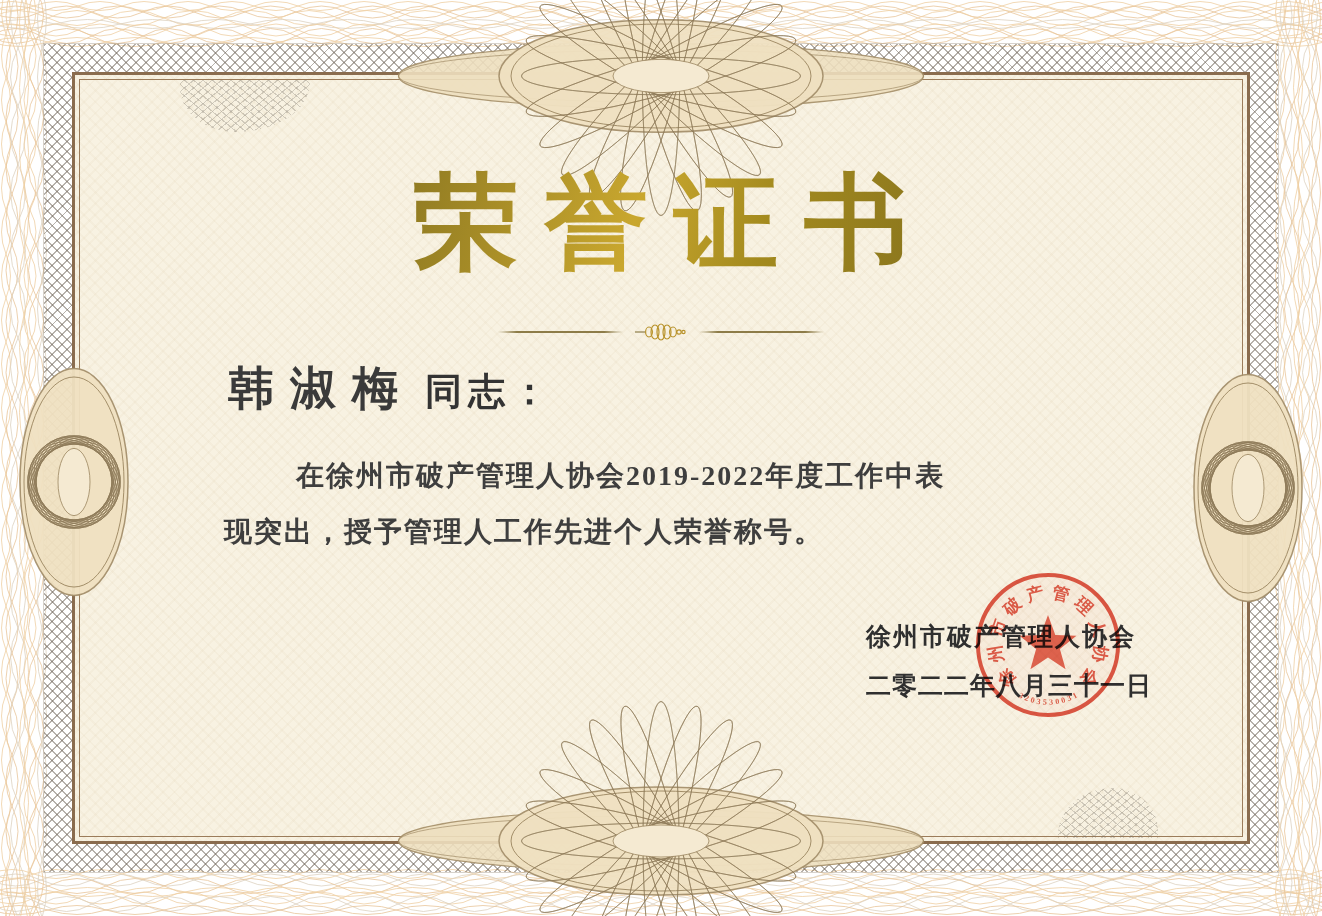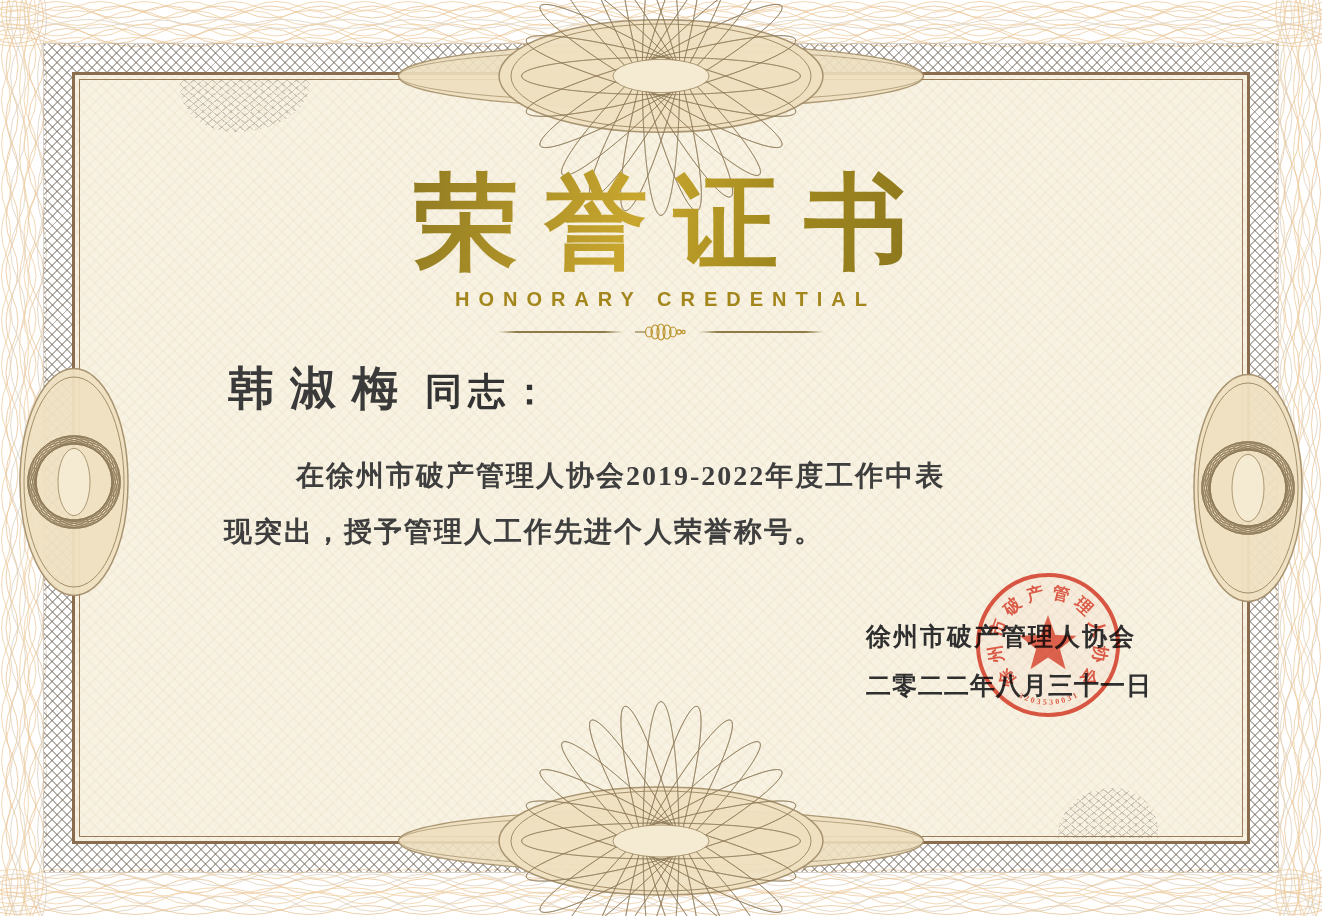--- a/index.html
+++ b/index.html
@@ -267,21 +267,20 @@
         <ellipse cx="1248" cy="488" rx="46.5" ry="37.8" fill="none" stroke="#8d7a58" stroke-width="0.7" opacity="0.85" transform="rotate(285 1248 488)"></ellipse>
         <ellipse cx="1248" cy="488" rx="46.5" ry="37.8" fill="none" stroke="#8d7a58" stroke-width="0.7" opacity="0.85" transform="rotate(300 1248 488)"></ellipse>
         <ellipse cx="1248" cy="488" rx="46.5" ry="37.8" fill="none" stroke="#8d7a58" stroke-width="0.7" opacity="0.85" transform="rotate(315 1248 488)"></ellipse>
         <ellipse cx="1248" cy="488" rx="46.5" ry="37.8" fill="none" stroke="#8d7a58" stroke-width="0.7" opacity="0.85" transform="rotate(330 1248 488)"></ellipse>
         <ellipse cx="1248" cy="488" rx="46.5" ry="37.8" fill="none" stroke="#8d7a58" stroke-width="0.7" opacity="0.85" transform="rotate(345 1248 488)"></ellipse>
         <ellipse cx="1248" cy="488" rx="16" ry="33.6" fill="#f5ead2" stroke="#9a855f" stroke-width="0.8"></ellipse>
       </g>
     </svg>
 
   <h1 class="title">荣誉证书</h1>
-  <div class="subtitle">HONORARY CREDENTIAL</div>
 
   <div class="divider">
     <span class="rule"></span>
     <svg width="56" height="20" viewBox="0 0 56 20">
       <g fill="none" stroke="#b8922a" stroke-width="1.2">
         <ellipse cx="22" cy="10" rx="4" ry="7"></ellipse>
         <ellipse cx="28" cy="10" rx="4" ry="8"></ellipse>
         <ellipse cx="34" cy="10" rx="4" ry="7"></ellipse>
         <ellipse cx="16" cy="10" rx="3.4" ry="5"></ellipse>
         <ellipse cx="40" cy="10" rx="3.4" ry="5"></ellipse>

